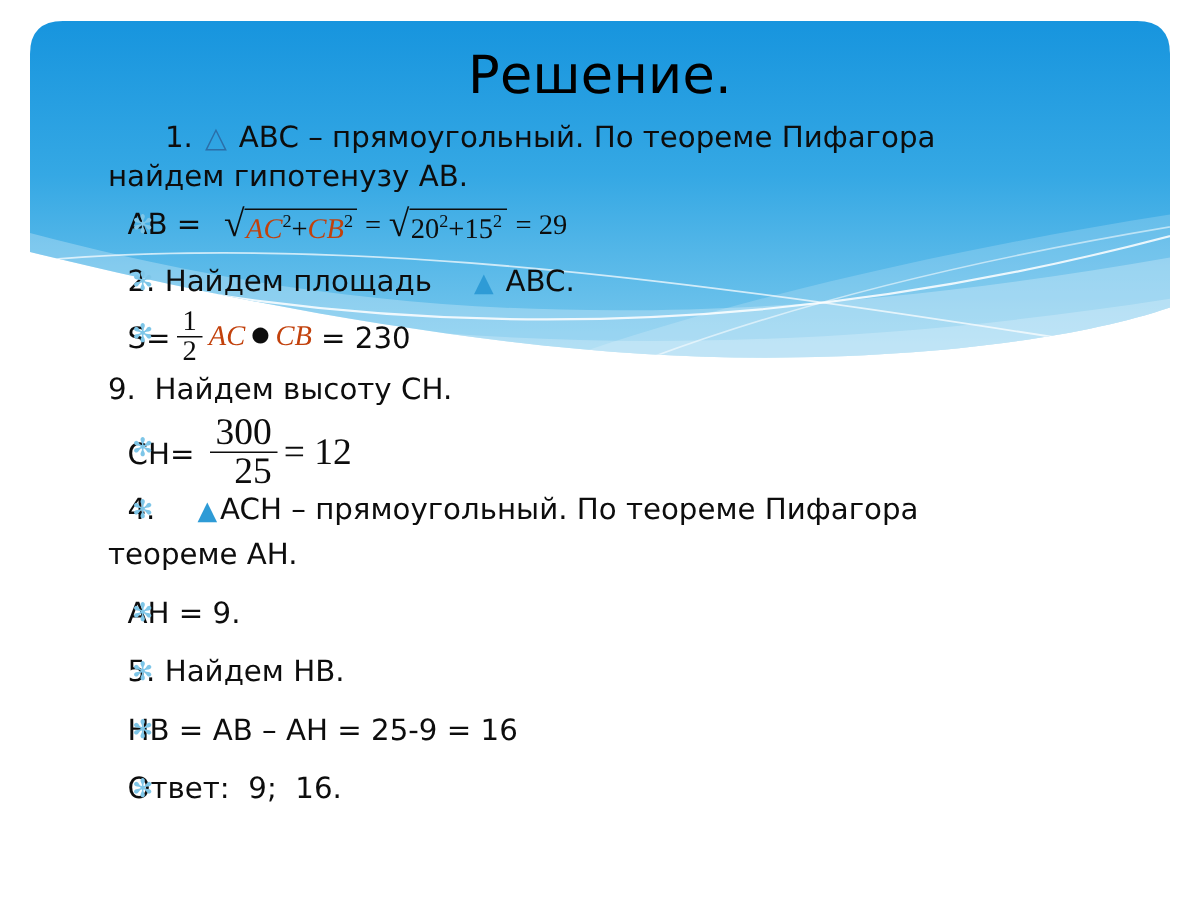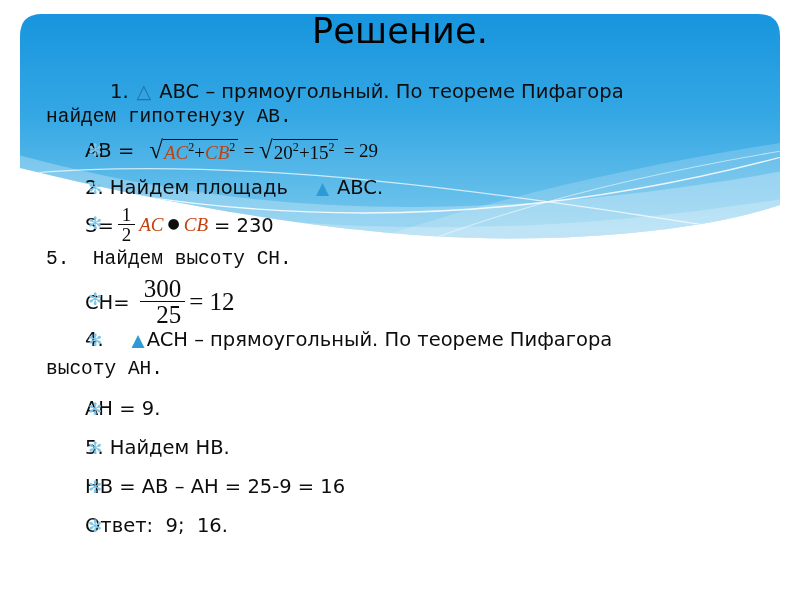--- a/index.html
+++ b/index.html
@@ -33,21 +33,21 @@
     pointer-events: none;
   }
   #banner-layer svg {
     display: block;
   }
 
   
   #title {
     position: absolute;
     left: 0;
-    top: 12px;
+    top: 32px;
     width: 800px;
     text-align: center;
     font-family: "DejaVu Sans", sans-serif;
     font-size: 35px;
     font-weight: 400;
     color: #000000;
     letter-spacing: 0.2px;
     line-height: 1.1;
   }
 
@@ -81,22 +81,21 @@
     font-family: "DejaVu Sans", sans-serif;
     line-height: 1.3;
     text-align: left;
   }
 
   .txt {
     white-space: pre;
   }
 
   .indent-cont {
-    padding-left: 46px;
-    font-family: Liberation Mono, monospace;
+    padding-left: 72px;
   }
 
   
   .tri-hollow {
     color: #2b6ea8;
     font-size: 19px;
     padding: 0 2px;
   }
   .tri-filled {
     color: #2e9bd6;
@@ -274,21 +273,21 @@
         <span class="den">2</span>
       </span>
       <span class="math">AC</span>
       <span class="dotop">●</span>
       <span class="math">CB</span>
       <span class="sp-s"></span>
       <span class="txt">= 230</span>
     </div>
 
     <div class="line indent-cont" style="margin-top:2px;">
-      <span class="txt">5.  Найдем высоту CH.</span>
+      <span class="txt">9.  Найдем высоту CH.</span>
     </div>
 
     <div class="line line-frac" style="margin-top:2px;">
       <span class="bullet" style="top:12px;">✻</span>
       <span class="txt">CH=</span>
       <span class="sp-s"></span>
       <span class="frac frac-big math-up">
         <span class="num">300</span>
         <span class="den">25</span>
       </span>
@@ -296,21 +295,21 @@
     </div>
 
     <div class="line" style="margin-top:0px;">
       <span class="bullet">✻</span>
       <span class="txt">4.</span>
       <span class="sp-l"></span>
       <span class="tri-filled">▲</span>
       <span class="txt">ACH – прямоугольный. По теореме Пифагора</span>
     </div>
     <div class="line indent-cont" style="margin-top:4px;">
-      <span class="txt">высоту AH.</span>
+      <span class="txt">теореме AH.</span>
     </div>
 
     <div class="line" style="margin-top:13px;">
       <span class="bullet">✻</span>
       <span class="txt">AH = 9.</span>
     </div>
 
     <div class="line" style="margin-top:13px;">
       <span class="bullet">✻</span>
       <span class="txt">5. Найдем HB.</span>

